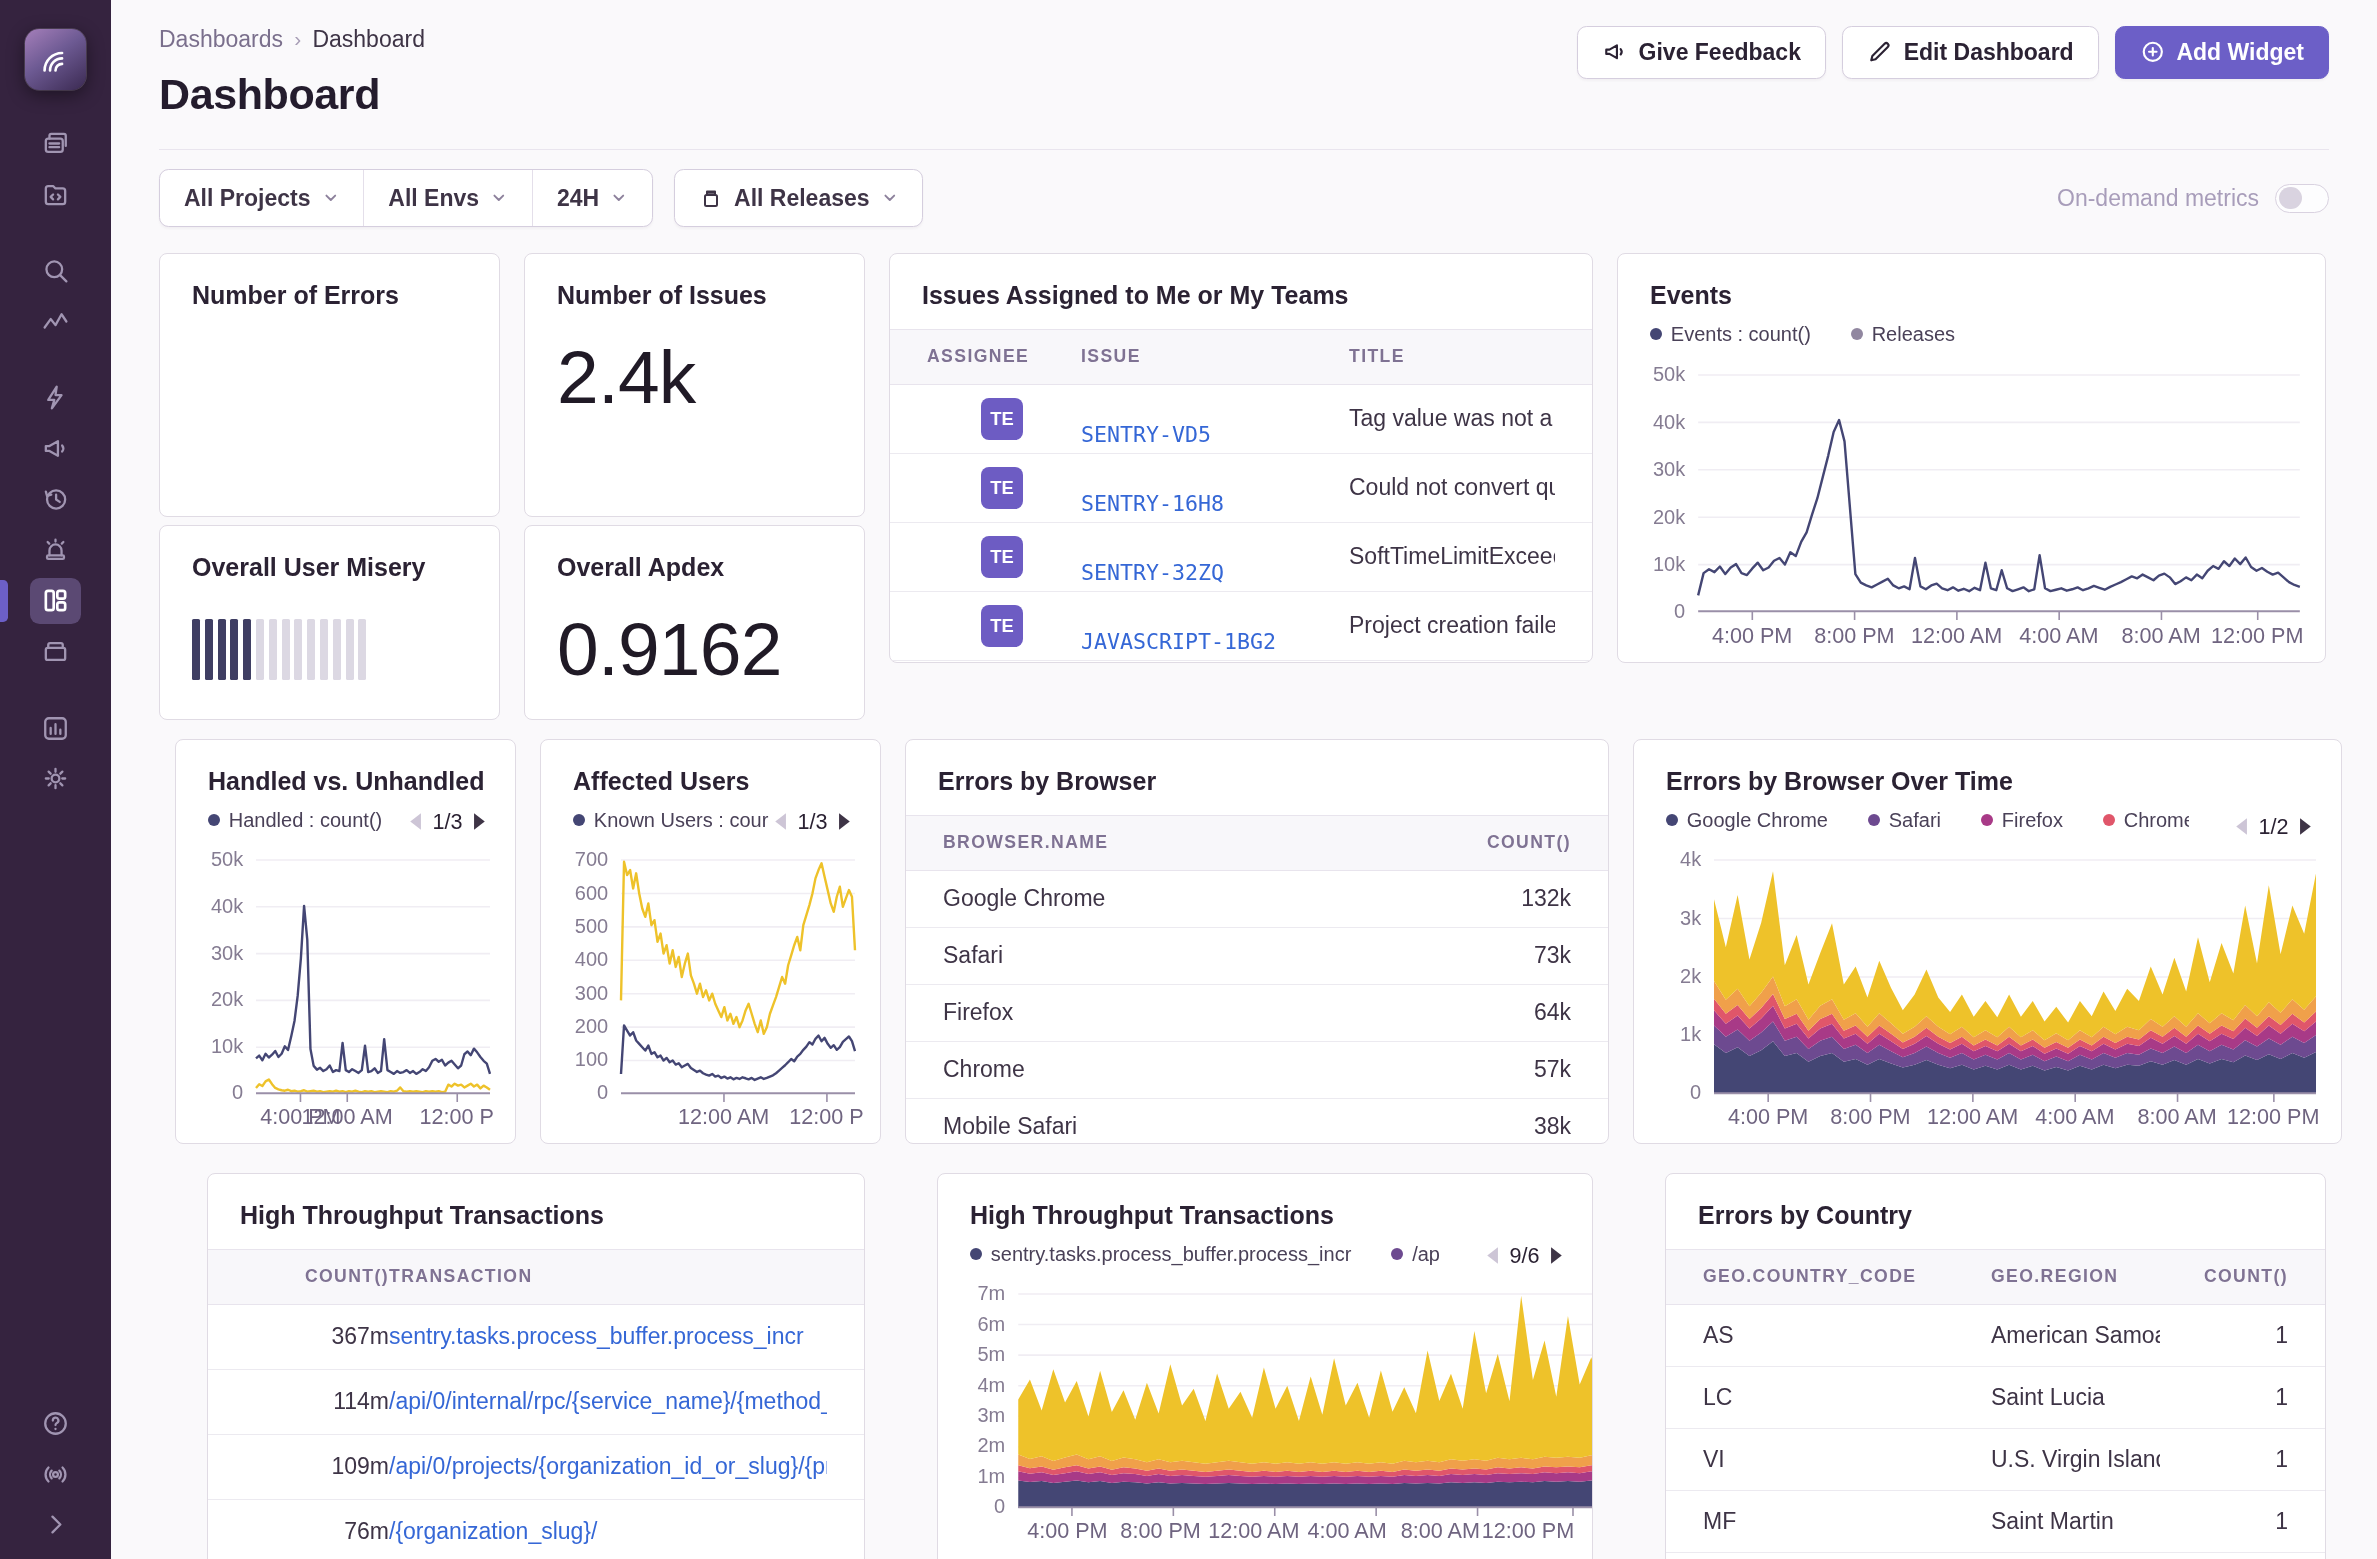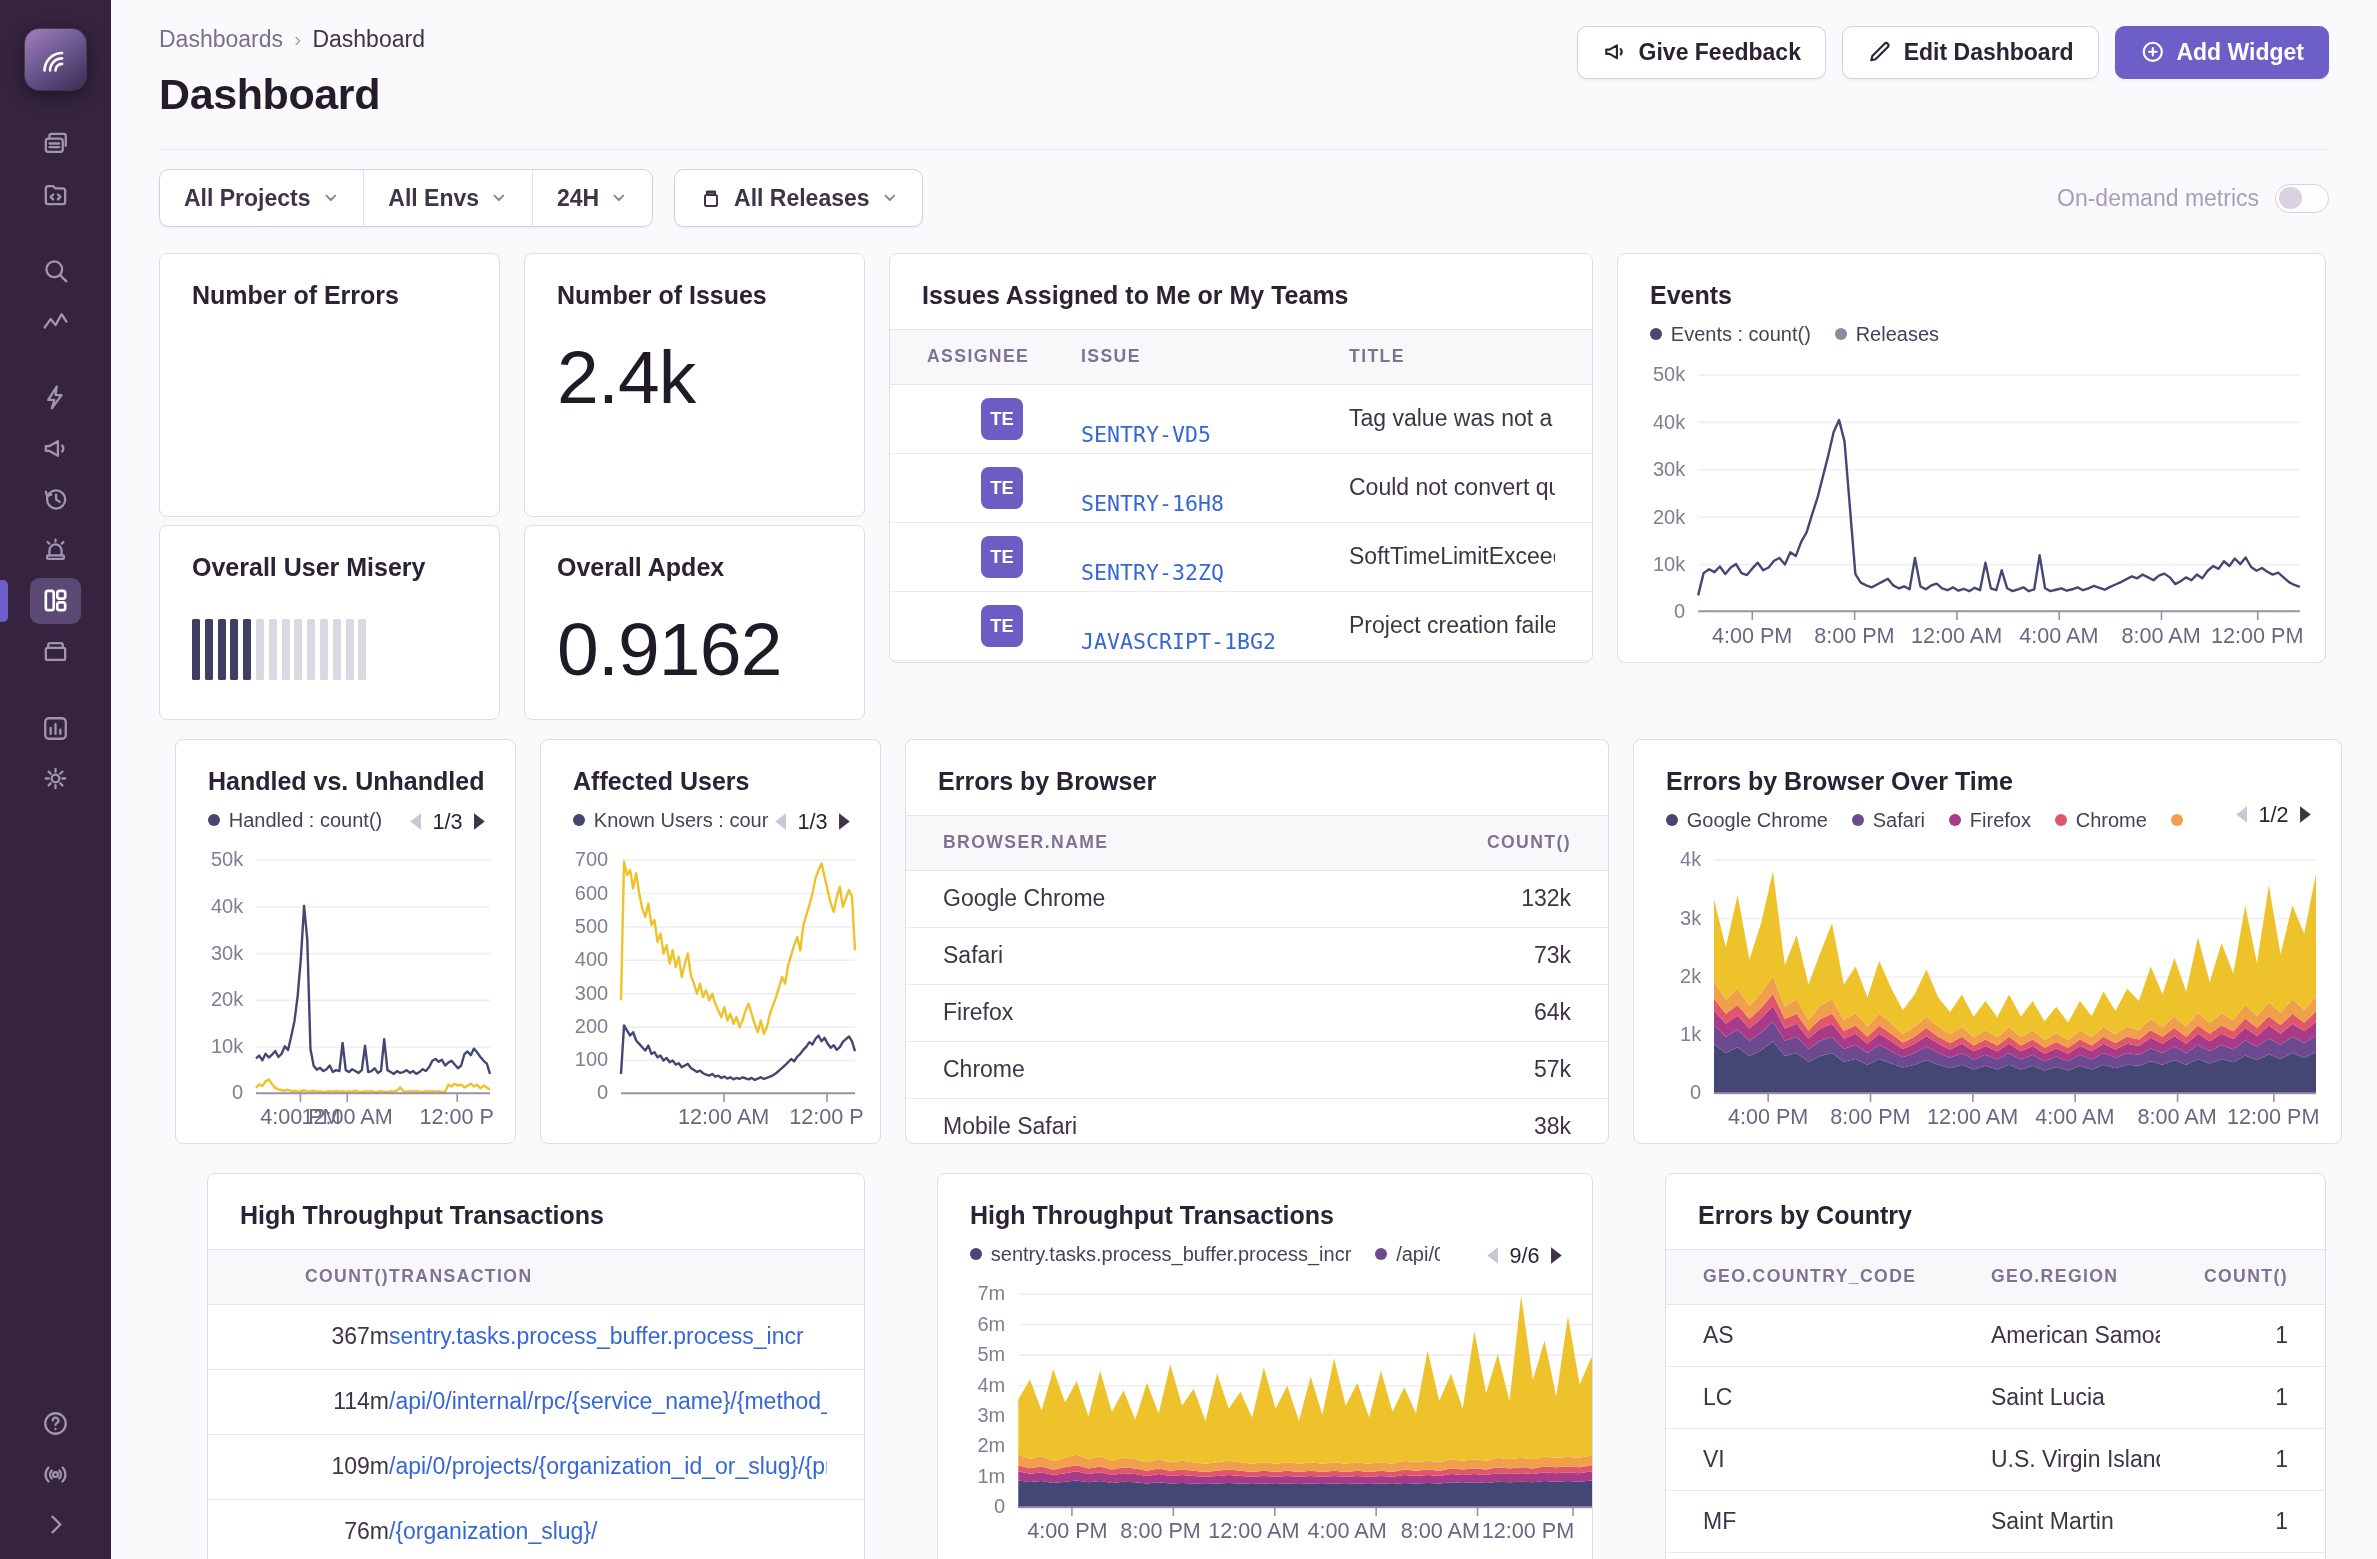--- a/index.html
+++ b/index.html
@@ -67,21 +67,21 @@
   .card.h-513 { height:410px; } .card.h-507 { height:405px; } .card.h-512 { height:409px;margin-left:48px; }
   .w-title { font-size:25px; font-weight:700; color:#2b2233; white-space:nowrap; }
   .big-num { margin-top:24px; font-size:75px; font-weight:500; color:#201a26; letter-spacing:-0.8px; }
 
   
   .misery { margin-top:37px; display:flex; gap:4.8px; align-items:flex-end; }
   .misery .bar { width:8px; height:61px; border-radius:1.6px; background:#dcd8e3; }
   .misery .bar.fill { background:#3f3e63; }
 
   
-  .legend { display:flex; align-items:center; gap:24px; margin-top:12.8px; white-space:nowrap; overflow:hidden; }
+  .legend { display:flex; align-items:center; gap:40px; margin-top:12.8px; white-space:nowrap; overflow:hidden; }
   .legend .li { display:flex; align-items:center; gap:8.8px; font-size:20px; color:#4a4158; cursor:pointer; flex:none; }
   .legend .li i { width:12px; height:12px; border-radius:50%; flex:none; }
   .pager { position:absolute; right:27px; display:flex; align-items:center; gap:9.6px; font-size:21.6px; color:#2b2233; }
   .pager svg { width:16px; height:19px; cursor:pointer; }
 
   
   .chart { position:absolute; left:27px; right:25.6px; top:121px; bottom:12.8px; display:flex; flex-direction:column; }
   .chart-tall { top:120px; }
   .ch-body { flex:1; display:flex; min-height:0; }
   .ch-y { width:53px; display:flex; flex-direction:column; justify-content:space-between; align-items:flex-end;
@@ -534,21 +534,21 @@
     </div>
     <div class="card h-507">
       <div class="w-title">Errors by Browser Over Time</div>
       <div class="legend" style="margin-right:120px;">
           <span class="li"><i style="background:#444674"></i>Google Chrome</span>
           <span class="li"><i style="background:#6d4a90"></i>Safari</span>
           <span class="li"><i style="background:#a83a87"></i>Firefox</span>
           <span class="li"><i style="background:#e0566a"></i>Chrome</span>
           <span class="li"><i style="background:#f0a04a"></i>Mobile S</span>
         </div>
-      <div class="pager" style="top:62px; background:#fff;">
+      <div class="pager" style="top:74px; background:#fff;">
         <svg viewBox="0 0 12 16">
             <path d="M11 1L2 8l9 7z" fill="#cdc5d6"></path>
           </svg>
         <span>1/2</span>
         <svg viewBox="0 0 12 16">
             <path d="M1 1l9 7-9 7z" fill="#3e3446"></path>
           </svg>
       </div>
       <div class="chart chart-tall">
           <div class="ch-body">

